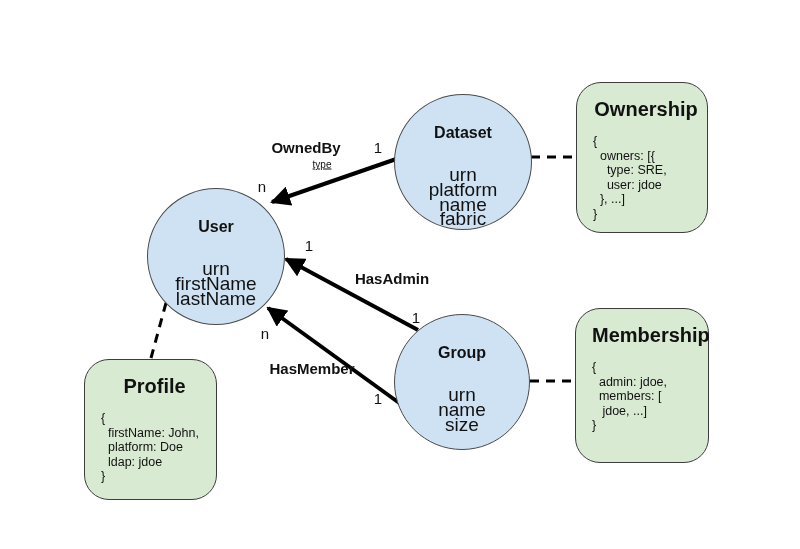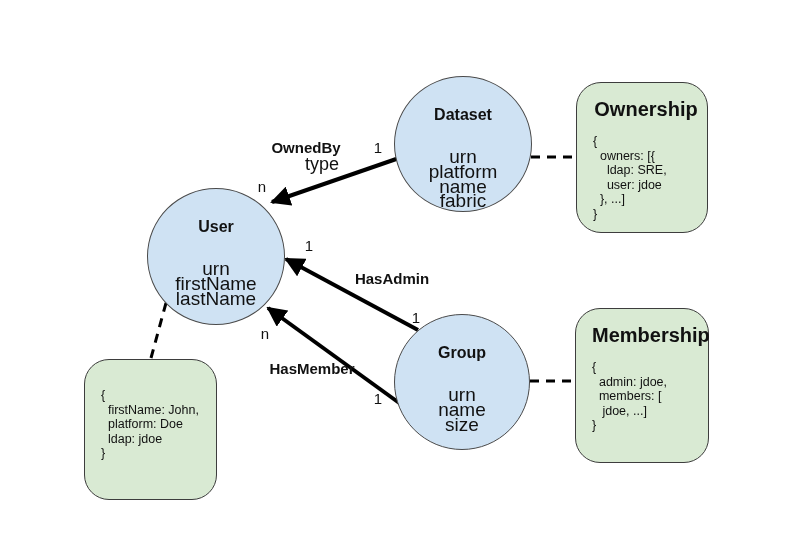--- a/index.html
+++ b/index.html
@@ -60,22 +60,23 @@
   .rel-label {
     position: absolute;
     transform: translate(-50%, -50%);
     font-weight: bold;
     font-size: 15px;
     white-space: nowrap;
   }
   .rel-attr-label {
     position: absolute;
     transform: translate(-50%, -50%);
-    font-size: 18px;
+    font-size: 10px;
     white-space: nowrap;
+    text-decoration: underline;
   }
   .card-label {
     position: absolute;
     transform: translate(-50%, -50%);
     font-size: 15px;
   }
 </style>
 </head>
 <body>
 
@@ -90,21 +91,21 @@
 
     <line x1="402" y1="157" x2="272" y2="202" stroke="#000000" stroke-width="4" marker-end="url(#arrowhead)"></line>
     <line x1="418" y1="330" x2="286" y2="259" stroke="#000000" stroke-width="4" marker-end="url(#arrowhead)"></line>
     <line x1="420" y1="418" x2="268" y2="308" stroke="#000000" stroke-width="4" marker-end="url(#arrowhead)"></line>
 
     <line x1="531" y1="157" x2="576" y2="157" stroke="#000000" stroke-width="3" stroke-dasharray="9,7"></line>
     <line x1="530" y1="381" x2="575" y2="381" stroke="#000000" stroke-width="3" stroke-dasharray="9,7"></line>
     <line x1="166" y1="303" x2="151" y2="358" stroke="#000000" stroke-width="3" stroke-dasharray="9,7"></line>
   </svg>
 
-  <div class="entity" style="left:394px; top:76px; width:138px; height:136px;">
+  <div class="entity" style="left:394px; top:94px; width:138px; height:136px;">
     <div class="entity-title">Dataset</div>
     <div class="entity-attrs">
       <div>urn</div>
       <div>platform</div>
       <div>name</div>
       <div>fabric</div>
     </div>
   </div>
 
   <div class="entity" style="left:147px; top:188px; width:138px; height:137px;">
@@ -123,28 +124,29 @@
       <div>name</div>
       <div>size</div>
     </div>
   </div>
 
   <div class="aspect" style="left:576px; top:82px; width:132px; height:151px;">
     <div class="aspect-title">Ownership</div>
     <div class="aspect-code">
       <div>{</div>
       <div>  owners: [{</div>
-      <div>    ldap: SRE,</div>
+      <div>    type: SRE,</div>
       <div>    user: jdoe</div>
       <div>  }, ...]</div>
       <div>}</div>
     </div>
   </div>
 
   <div class="aspect" style="left:84px; top:359px; width:133px; height:141px;">
+    <div class="aspect-title">Profile</div>
     <div class="aspect-code">
       <div>{</div>
       <div>  firstName: John,</div>
       <div>  platform: Doe</div>
       <div>  ldap: jdoe</div>
       <div>}</div>
     </div>
   </div>
 
   <div class="aspect" style="left:575px; top:308px; width:134px; height:155px;">

